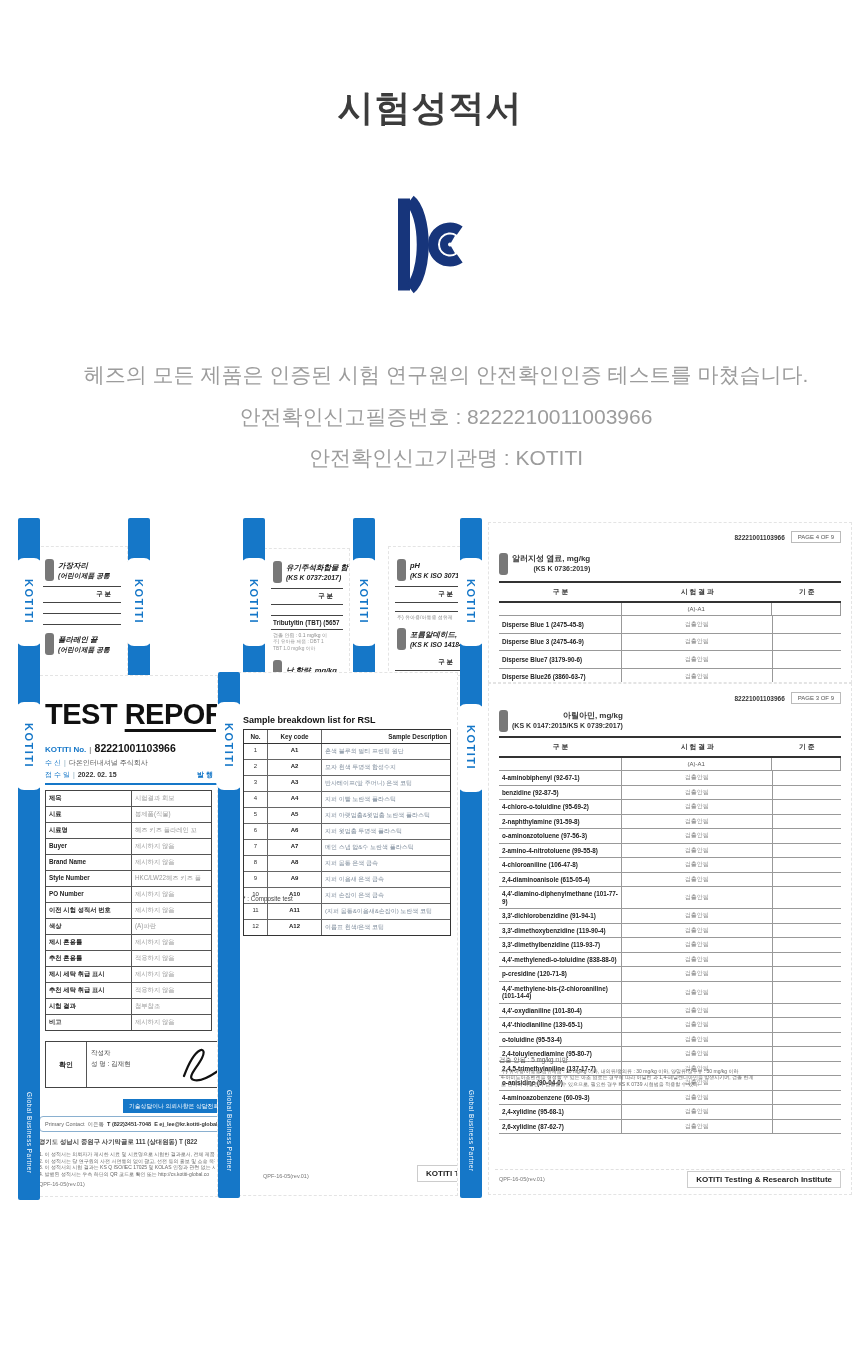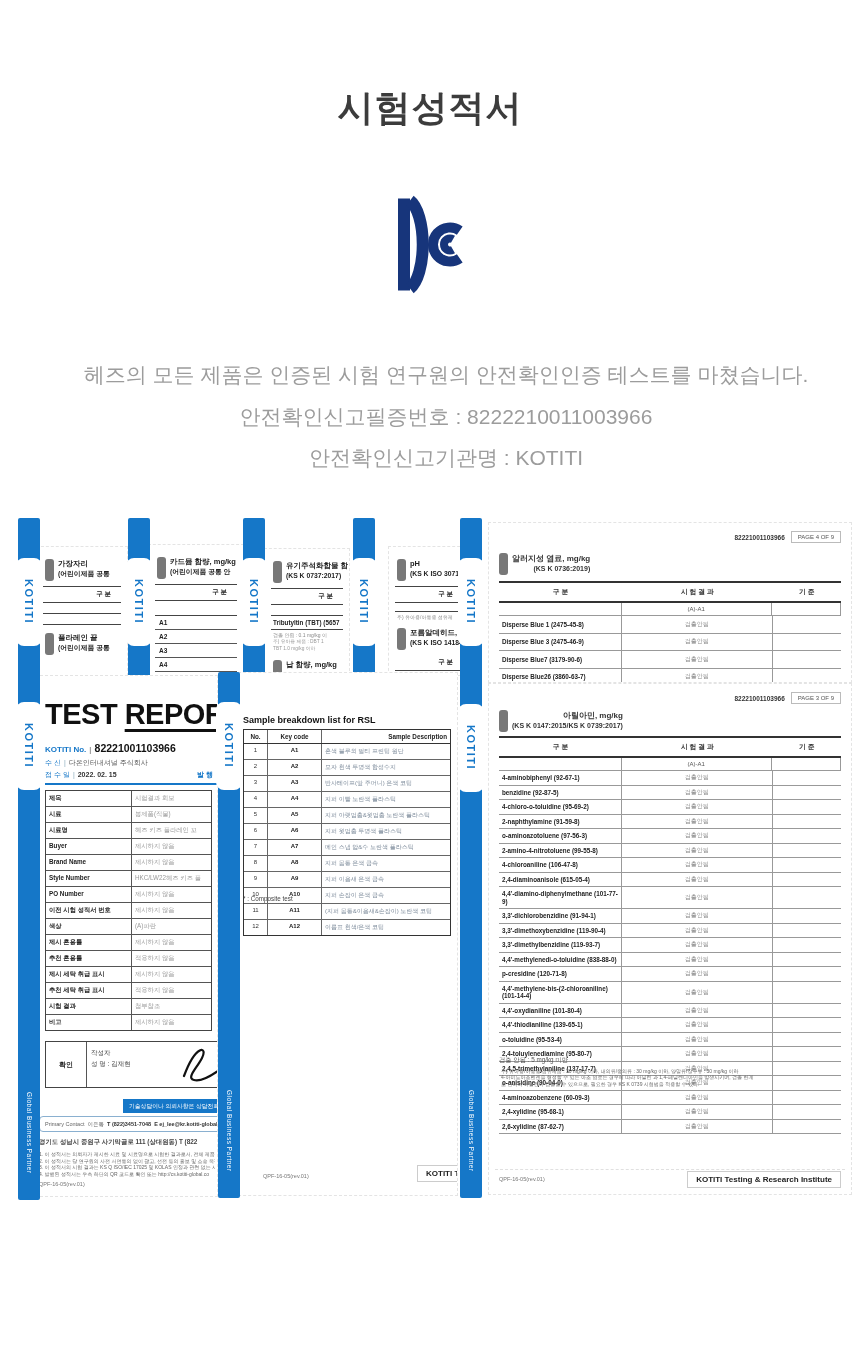--- a/index.html
+++ b/index.html
@@ -17,21 +17,21 @@
 
   
   .bar{position:absolute;width:22px;background:#1577c8;border-radius:2px;}
   .tab{position:absolute;left:-2px;width:26px;height:88px;background:#fff;border-radius:8px;
        display:flex;align-items:center;justify-content:center;}
   .tab span{writing-mode:vertical-rl;color:#1577c8;font-weight:bold;font-size:11px;letter-spacing:1.5px;}
   .gbp{position:absolute;bottom:26px;left:50%;transform:translateX(-50%);writing-mode:vertical-rl;
        color:#fff;font-size:6.5px;white-space:nowrap;letter-spacing:.5px;}
 
   
-  .sec{display:flex;align-items:flex-start;gap:4px;margin:0 0 5px 4px;}
+  .sec{display:flex;align-items:center;gap:4px;margin:0 0 5px 4px;font-style:italic;}
   .pill{width:9px;height:22px;background:#787878;border-radius:3px;flex:none;}
   .sec .t{font-size:7.5px;font-weight:bold;color:#222;line-height:10px;white-space:nowrap;}
   .sec .st{font-size:6.8px;font-weight:bold;color:#222;line-height:9px;white-space:nowrap;}
 
   
   .ms{padding:12px 4px 0 4px;}
   .ms .hr{border-top:1px solid #444;margin:0 2px;}
   .ms .sp8{height:8px}.ms .sp10{height:10px}.ms .sp14{height:14px}
   .colrow{font-size:6.5px;font-weight:bold;text-align:right;padding:3px 12px 3px 0;color:#222;}
   .ms-row{font-size:6.5px;font-weight:bold;padding:3px 0 3px 4px;border-bottom:1px solid #555;margin:0 2px;color:#222;}
@@ -150,41 +150,20 @@
     <div class="sp8"></div>
     <div class="sec">
       <span class="pill"></span>
       <div>
           <div class="t">플라레인 끝</div>
            <div class="st">(어린이제품 공통</div>
         </div>
     </div>
   </div>
 
-  <div class="sheet ms z1" style="left:148px;top:34px;width:96px;height:132px;">
-    <div class="sec">
-      <span class="pill"></span>
-      <div>
-          <div class="t">카드뮴 함량, mg/kg</div>
-           <div class="st">(어린이제품 공통 안</div>
-        </div>
-    </div>
-    <div class="hr"></div>
-    <div class="colrow">구 분</div>
-    <div class="hr"></div>
-    <div class="sp14"></div>
-      <div class="hr"></div>
-    <div>
-
-    <div class="ms-row">A1</div>
-        <div class="ms-row">A2</div>
-        <div class="ms-row">A3</div>
-        <div class="ms-row">A4</div>
-      </div>
-  </div>
 
   <div class="sheet ms z1" style="left:264px;top:38px;width:86px;height:128px;">
     <div class="sec">
       <span class="pill"></span>
       <div>
           <div class="t">유기주석화합물 함</div>
            <div class="st">(KS K 0737:2017)</div>
         </div>
     </div>
     <div class="hr"></div>

